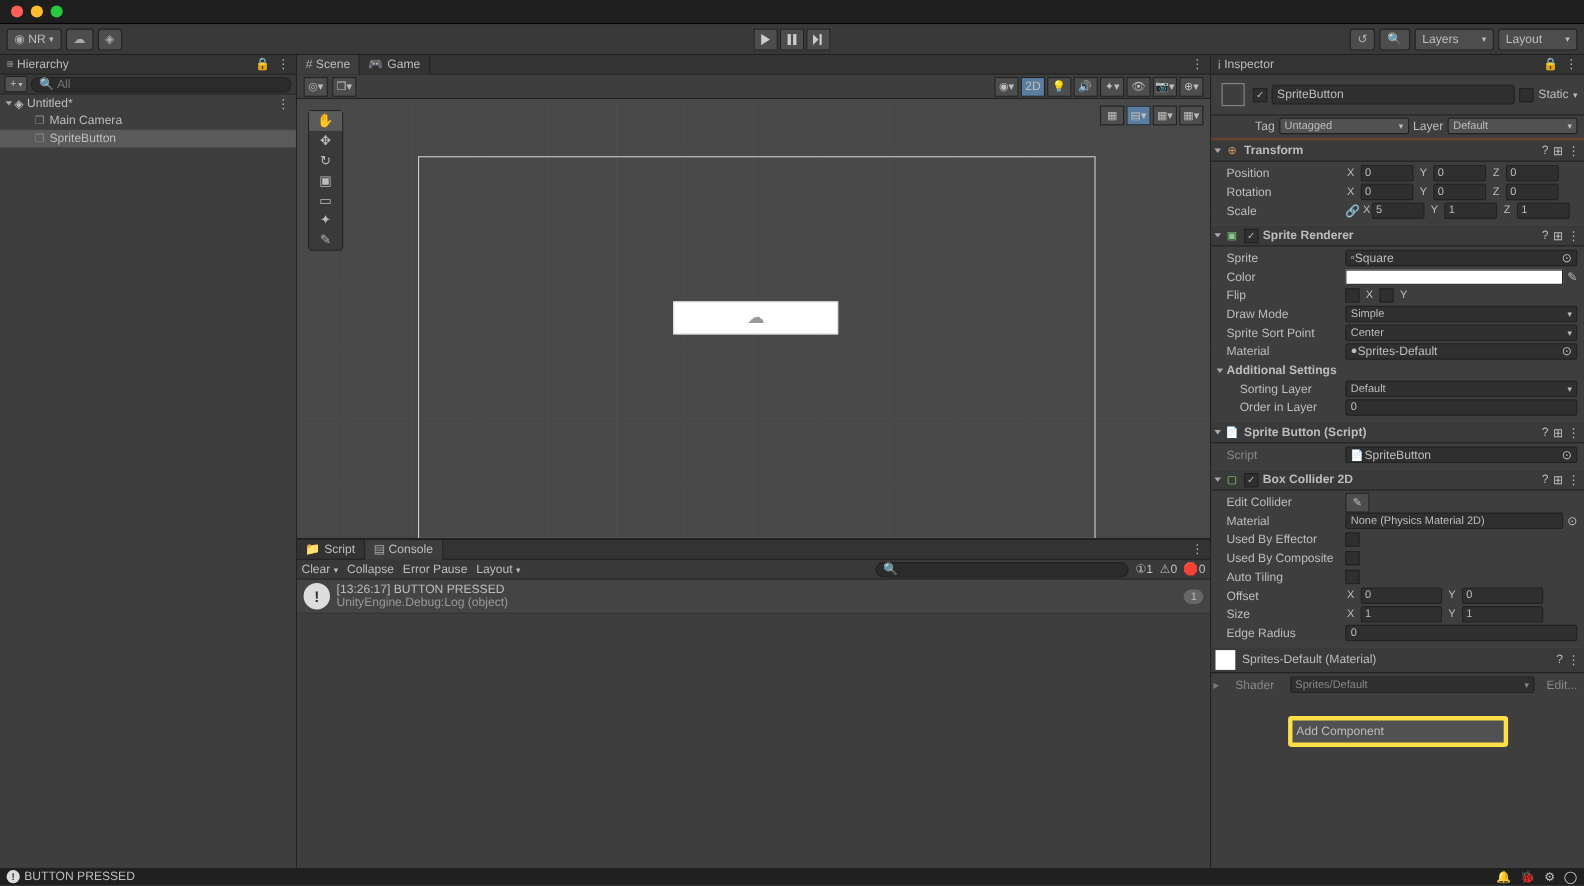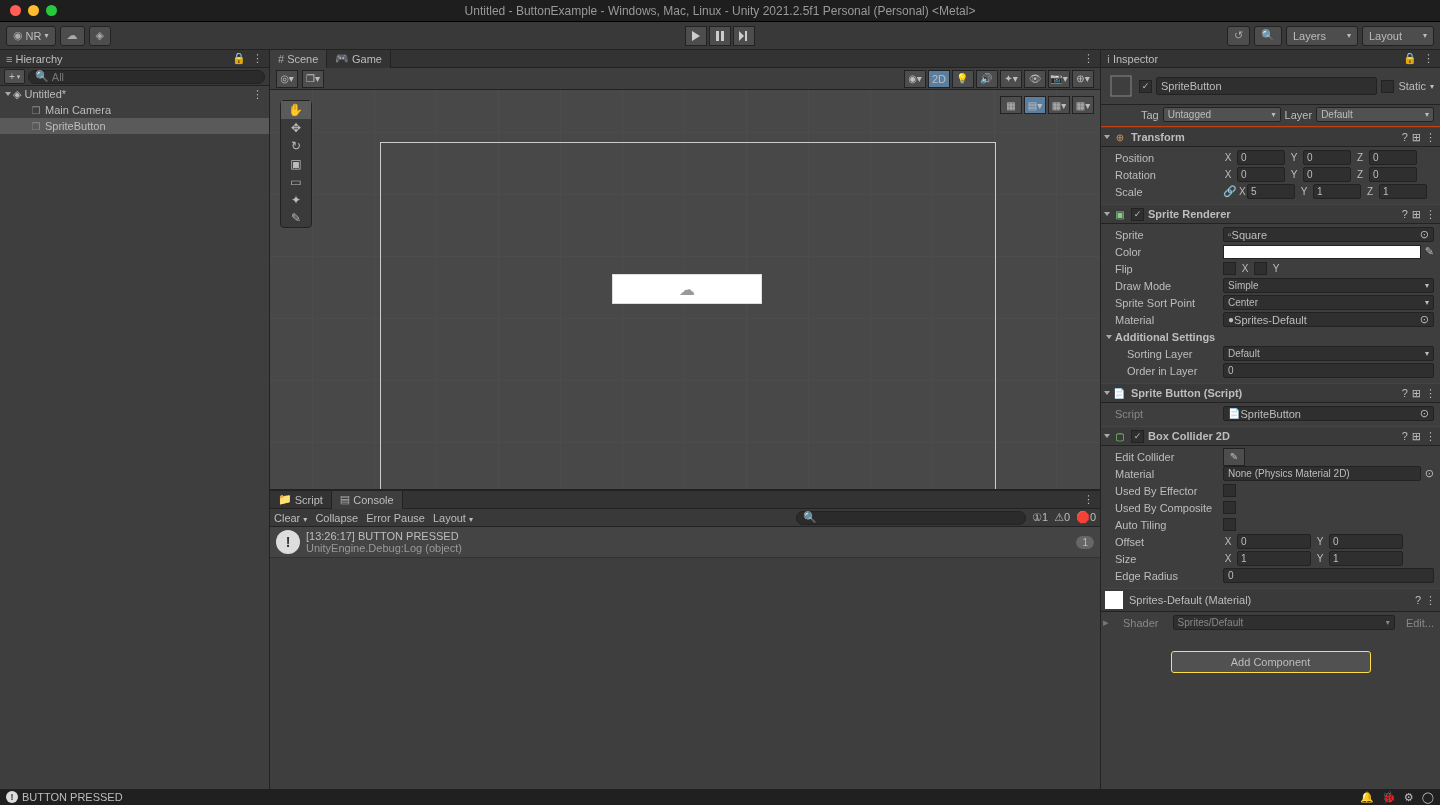--- a/index.html
+++ b/index.html
@@ -65,36 +65,35 @@
 .prow{display:flex;align-items:center;height:17px;gap:4px;padding:0 2px;}
 .plabel{width:112px;font-size:11px;padding-left:8px;}
 .plabel.ind{padding-left:20px;}
 .pval{flex:1;background:#2f2f2f;border:1px solid #222;border-radius:2px;padding:1px 4px;font-size:10px;height:15px;display:flex;align-items:center;}
 .pval.dd::after{content:"▾";margin-left:auto;font-size:8px;}
 .axlbl{width:10px;text-align:center;font-size:10px;}
 .axval{width:48px;background:#2f2f2f;border:1px solid #222;border-radius:2px;padding:1px 3px;font-size:10px;}
 .chk{width:13px;height:13px;background:#2f2f2f;border:1px solid #222;display:flex;align-items:center;justify-content:center;font-size:9px;}
 .cicon{width:14px;height:14px;display:flex;align-items:center;justify-content:center;font-size:10px;}
 .colorbox{flex:1;height:14px;background:#fff;border:1px solid #222;}
-.addcomp{margin:16px auto;width:200px;background:#515151;border:1px solid #fde047;border-radius:3px;padding:4px;text-align:center;}
+.addcomp{margin:16px auto;width:200px;background:#515151;border:4px solid #fde047;border-radius:3px;padding:4px;}
 .status{height:16px;background:#202020;display:flex;align-items:center;padding:0 6px;gap:4px;}
 .status .r{margin-left:auto;display:flex;gap:8px;}
 svg{display:block;}
 .mico{color:#aaa;}
 </style>
 </head>
 <body>
 
 <div class="titlebar">
   <div class="traffic">
     <div class="tdot red"></div>
     <div class="tdot yel"></div>
     <div class="tdot grn"></div>
   </div>
-  <div class="ttext">Untitled - ButtonExample - Windows, Mac, Linux - Unity 2021.2.5f1 Personal (Personal) &lt;Metal&gt;</div>
 </div>
 
 <div class="toolbar">
   <div class="tb-left">
     <div class="tb-btn">
         <span class="mico">◉</span>
         <span>NR</span>
         <span style="font-size:8px">▾</span>
       </div>
     <div class="tb-btn">

